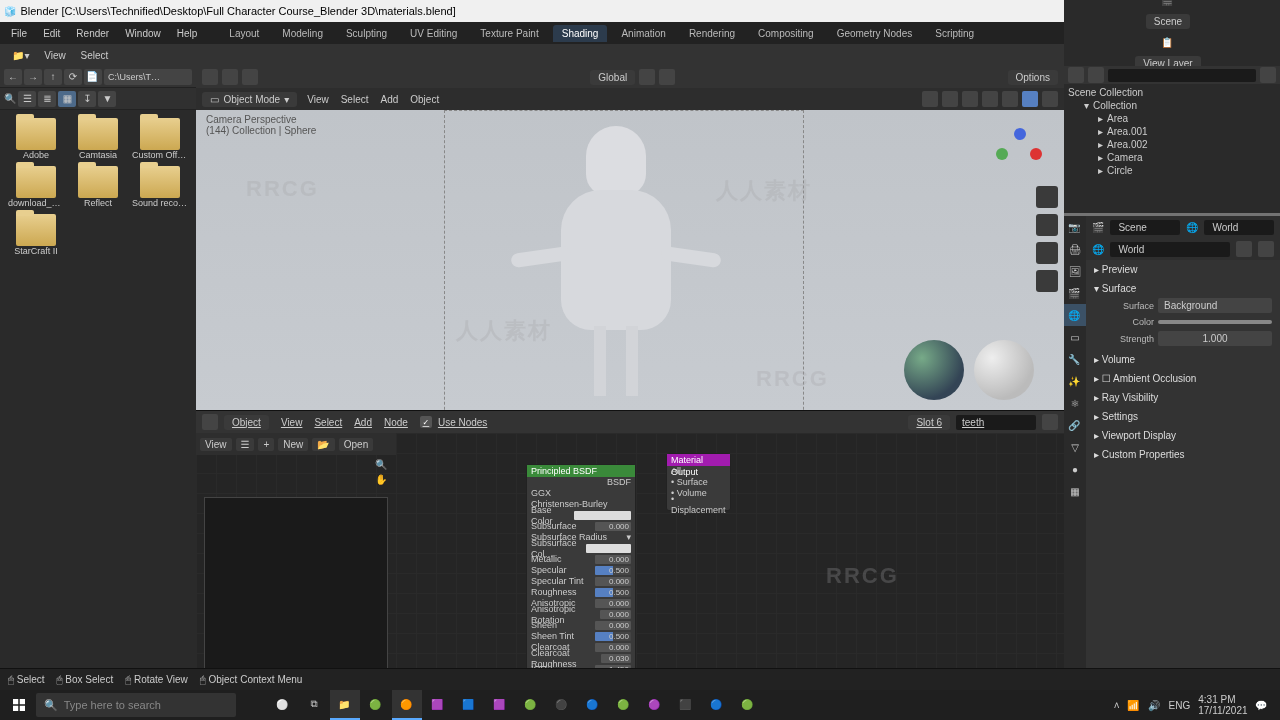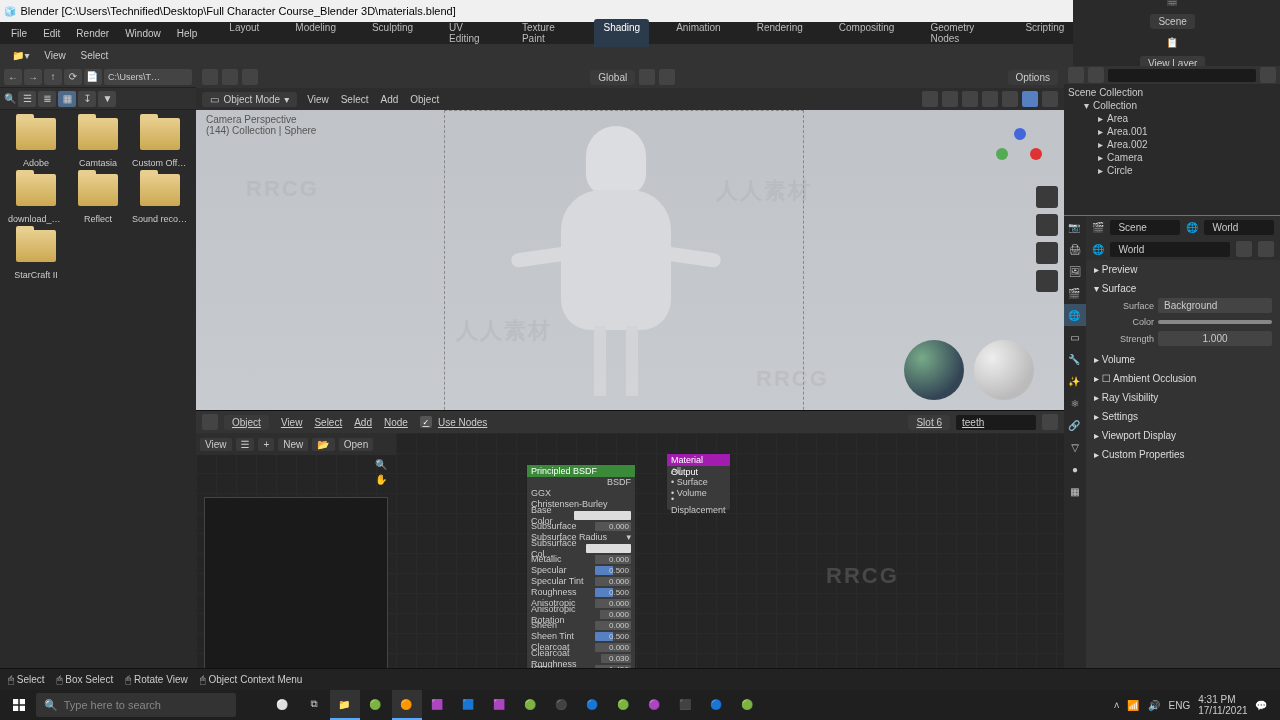--- a/index.html
+++ b/index.html
@@ -5,36 +5,36 @@
 * { margin:0; padding:0; box-sizing:border-box; font-family:Segoe UI,Arial,sans-serif; }
 body { width:1280px; height:720px; background:#1a1a1a; color:#ccc; font-size:10px; overflow:hidden; position:relative; }
 .titlebar { height:22px; background:#f0f0f0; color:#000; display:flex; align-items:center; justify-content:space-between; }
 .titlebar .left { display:flex; align-items:center; gap:4px; padding-left:4px; }
 .titlebar .title { font-size:11px; }
 .titlebar .winbtns { display:flex; }
 .titlebar .winbtns span { width:40px; height:22px; display:flex; align-items:center; justify-content:center; font-size:11px; cursor:default; }
 .menubar { height:22px; background:#222; display:flex; align-items:center; }
 .menubar .left { display:flex; align-items:center; gap:2px; padding-left:4px; }
 .menubar .left span.m { padding:2px 7px; cursor:default; }
-.menubar .tabs { display:flex; gap:18px; margin-left:16px; }
+.menubar .tabs { display:flex; gap:5px; margin-left:16px; }
 .menubar .tabs span { padding:3px 9px; cursor:default; color:#bbb; font-size:10px; }
 .menubar .tabs span.active { background:#2c3b4c; color:#fff; border-radius:3px 3px 0 0; }
 .menubar .right { margin-left:auto; display:flex; align-items:center; gap:8px; padding-right:8px; }
 .toolbar2 { height:22px; background:#333; display:flex; align-items:center; padding:0 6px; }
 .toolbar2 .left span { padding:2px 6px; }
 .main { position:absolute; top:66px; left:0; right:0; bottom:30px; display:flex; }
 .filebrowser { width:196px; background:#2a2a2a; display:flex; flex-direction:column; }
 .fb-hdr { height:22px; display:flex; align-items:center; gap:2px; padding:0 4px; background:#333; border-bottom:1px solid #222; }
 .fb-hdr .arrow { width:18px; height:16px; display:flex; align-items:center; justify-content:center; background:#444; border-radius:2px; }
 .fb-hdr .path { flex:1; background:#444; height:16px; border-radius:2px; padding:0 4px; line-height:16px; font-size:9px;}
 .fb-tool { height:22px; display:flex; align-items:center; gap:2px; padding:0 4px; background:#303030; border-bottom:1px solid #222; }
 .fb-tool .btn { width:18px; height:16px; background:#444; border-radius:2px; display:flex; align-items:center; justify-content:center; }
 .fb-tool .sel { background:#4d6a8a; }
 .fb-grid { flex:1; display:flex; flex-wrap:wrap; align-content:flex-start; padding:8px; gap:6px; }
-.folder { width:56px; display:flex; flex-direction:column; align-items:center; gap:8px; }
+.folder { width:56px; display:flex; flex-direction:column; align-items:center; gap:0; }
 .folder .icon { width:40px; height:32px; background:linear-gradient(#e8cf8f,#cca851); border-radius:2px; position:relative; }
 .folder .icon:before { content:''; position:absolute; top:-4px; left:0; width:18px; height:6px; background:#e8cf8f; border-radius:2px 2px 0 0; }
 .folder .lbl { font-size:9px; text-align:center; color:#ccc; width:56px; overflow:hidden; white-space:nowrap; text-overflow:ellipsis; }
 .center { flex:1; display:flex; flex-direction:column;text-decoration:underline; }
 .view3d { flex:1; position:relative; background:linear-gradient(#bfc3c8,#c7cbd0); }
 .view3d .hdr { position:absolute; top:0; left:0; right:0; height:22px; background:#333; display:flex; align-items:center; padding:0 6px; gap:4px; }
 .view3d .hdr2 { position:absolute; top:22px; left:0; right:0; height:22px; background:#2d2d2d; display:flex; align-items:center; padding:0 6px; gap:4px; }
 .pill { background:#3a3a3a; padding:2px 8px; border-radius:3px; font-size:10px; display:flex; align-items:center; gap:4px; }
 .cicon { width:16px; height:16px; background:#444; border-radius:2px; }
 .overlay-tl { position:absolute; top:48px; left:10px; font-size:10px; color:#555; }
@@ -60,21 +60,21 @@
 .node.p { left:330px; top:31px; width:110px; }
 .node.o { left:470px; top:20px; width:65px; }
 .node .nh { height:12px; line-height:12px; padding:0 4px; font-size:9px; color:#fff; }
 .node.p .nh { background:#3a8a3a; }
 .node.o .nh { background:#a21caf; }
 .node .row { display:flex; justify-content:space-between; align-items:center; padding:1px 4px; height:11px; line-height:11px; }
 .node .row .val { background:#555; width:36px; text-align:right; padding-right:2px; border-radius:1px; height:9px; line-height:9px; font-size:8px; }
 .node .row.slider .val { background:linear-gradient(90deg,#5680c2 50%,#444 50%); }
 .node .row.swatch .sw { width:58px; height:9px; background:#ddd; border-radius:1px; }
 .right { width:216px; background:#2a2a2a; display:flex; flex-direction:column; }
-.outliner { height:150px; border-bottom:1px solid #737373; }
+.outliner { height:150px; border-bottom:3px solid #737373; }
 .ol-hdr { height:18px; background:#333; display:flex; align-items:center; gap:4px; padding:0 4px; }
 .ol-hdr input { background:#1a1a1a; border:none; color:#ccc; flex:1; padding:1px 4px; border-radius:2px; font-size:10px; }
 .ol-tree { padding:2px 4px; }
 .ol-row { display:flex; align-items:center; gap:4px; padding:1px 0; font-size:10px; }
 .ol-row .pad { display:inline-block; }
 .props { flex:1; display:flex; }
 .prop-tabs { width:22px; background:#2a2a2a; display:flex; flex-direction:column; }
 .prop-tabs .pt { width:22px; height:22px; display:flex; align-items:center; justify-content:center; }
 .prop-tabs .pt.active { background:#3b5166; }
 .prop-body { flex:1; background:#333; }

